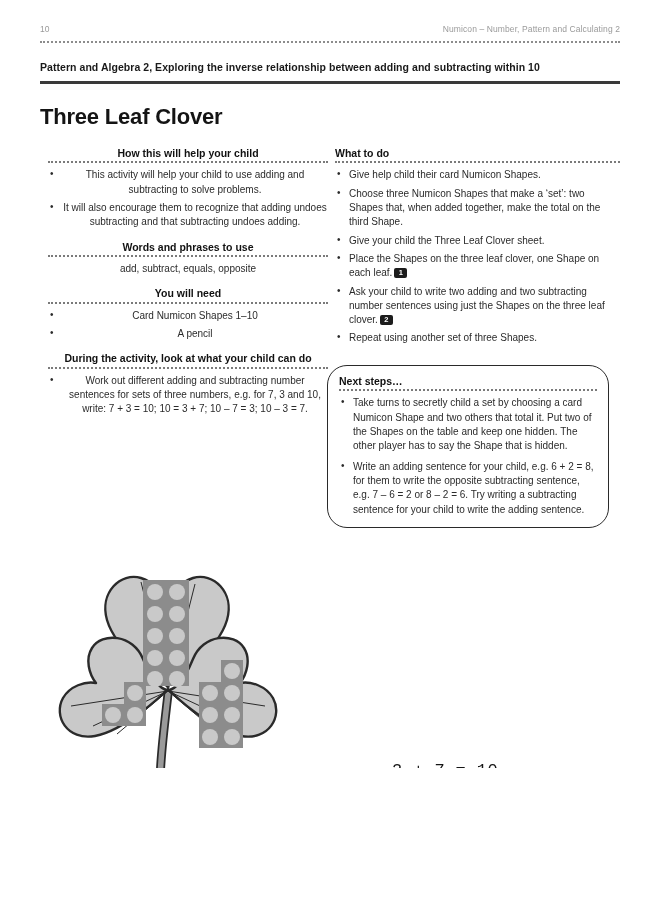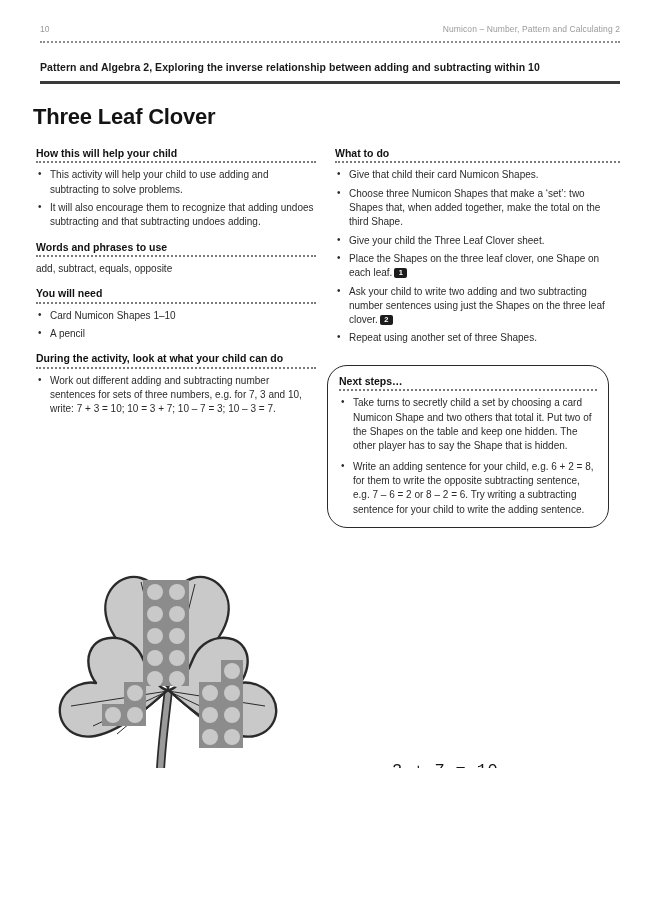--- a/index.html
+++ b/index.html
@@ -59,34 +59,35 @@
     left: 40px;
     top: 81px;
     width: 580px;
     height: 3px;
     background: #3a3a3a;
   }
 
   
   .title {
     position: absolute;
-    left: 33px;
+    left: 40px;
     top: 104px;
     font-size: 22px;
     font-weight: bold;
     letter-spacing: -0.2px;
     color: #141414;
   }
 
   
   .col-left {
     position: absolute;
-    left: 36px;
+    left: 48px;
     top: 147px;
     width: 280px;
+    text-align: center;
   }
   .col-right {
     position: absolute;
     left: 335px;
     top: 147px;
     width: 285px;
   }
 
   .sec-h {
     font-size: 10.5px;
@@ -251,21 +252,21 @@
       </ul>
     </div>
 
   </div>
 
   <div class="col-right">
     <div class="sec-block">
       <div class="sec-h">What to do</div>
       <div class="sec-dots"></div>
       <ul class="b">
-        <li><span>Give that child their card Numicon Shapes.</span></li>
+        <li><span>Give help child their card Numicon Shapes.</span></li>
         <li><span>Choose three Numicon Shapes that make a ‘set’: two Shapes that, when added together, make the total on the third Shape.</span></li>
         <li><span>Give your child the Three Leaf Clover sheet.</span></li>
         <li><span>Place the Shapes on the three leaf clover, one Shape on each leaf.</span><span class="badge">1</span></li>
         <li><span>Ask your child to write two adding and two subtracting number sentences using just the Shapes on the three leaf clover.</span><span class="badge">2</span></li>
         <li><span>Repeat using another set of three Shapes.</span></li>
       </ul>
     </div>
   </div>
 
   <div class="nextbox">

